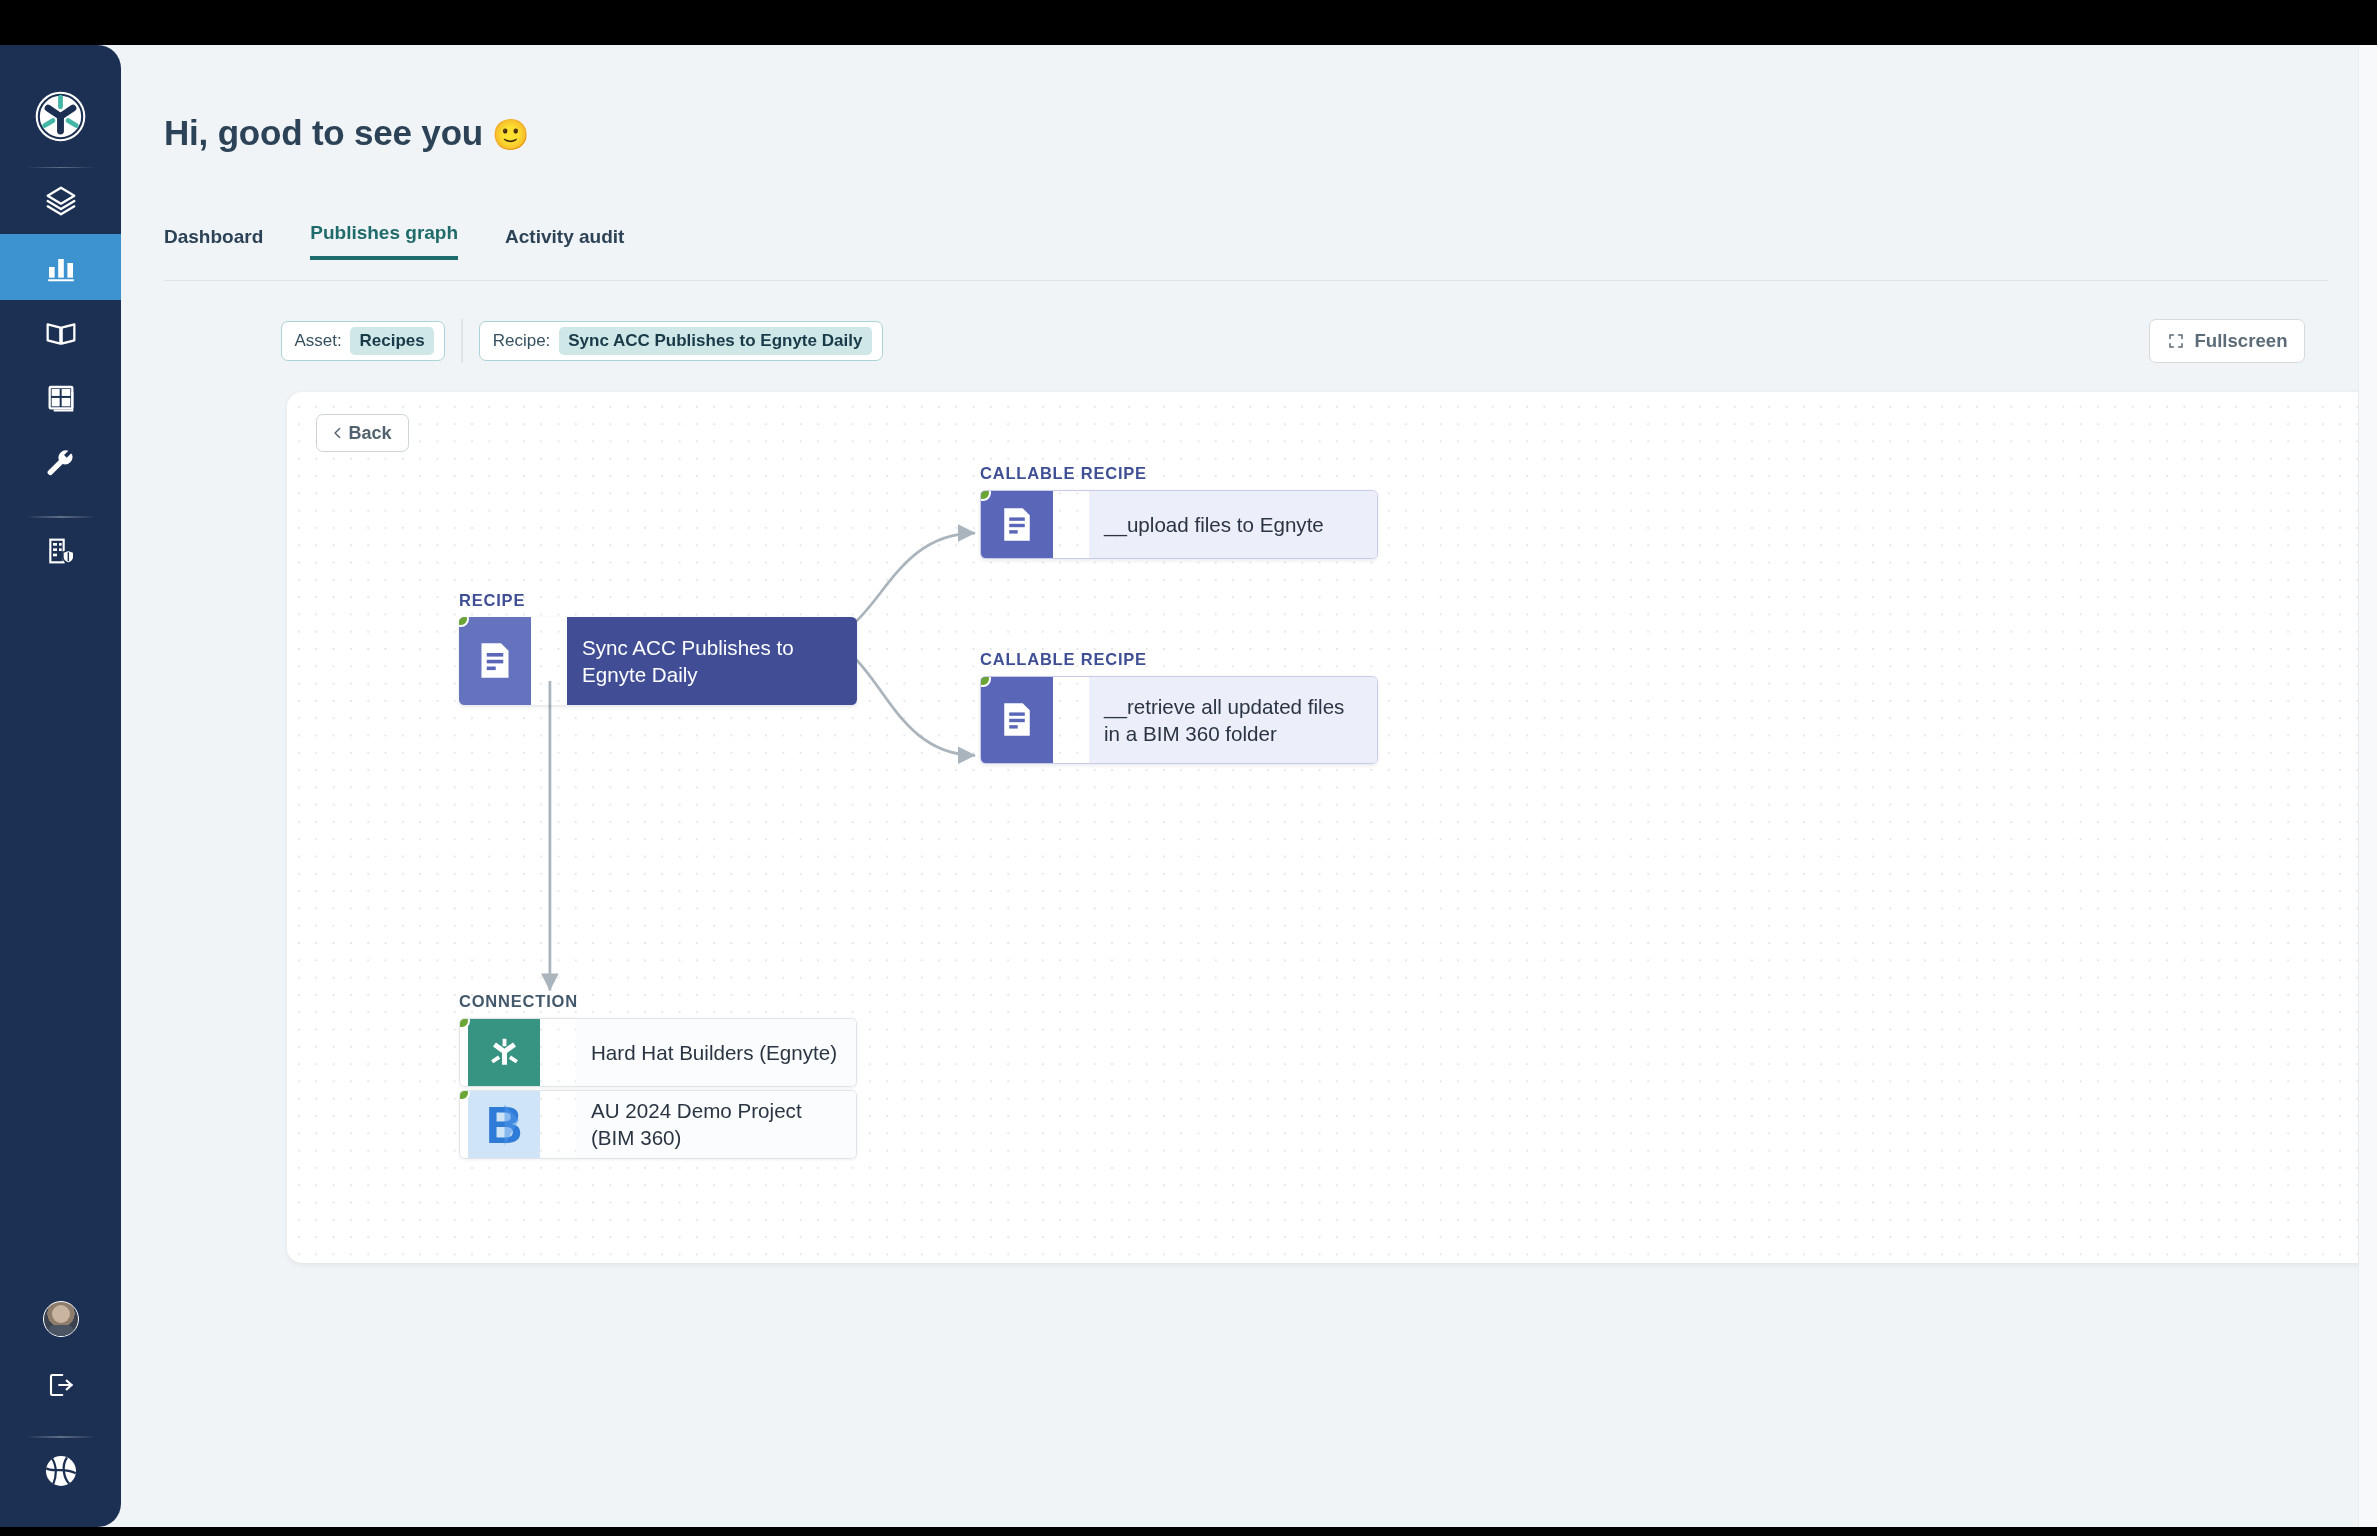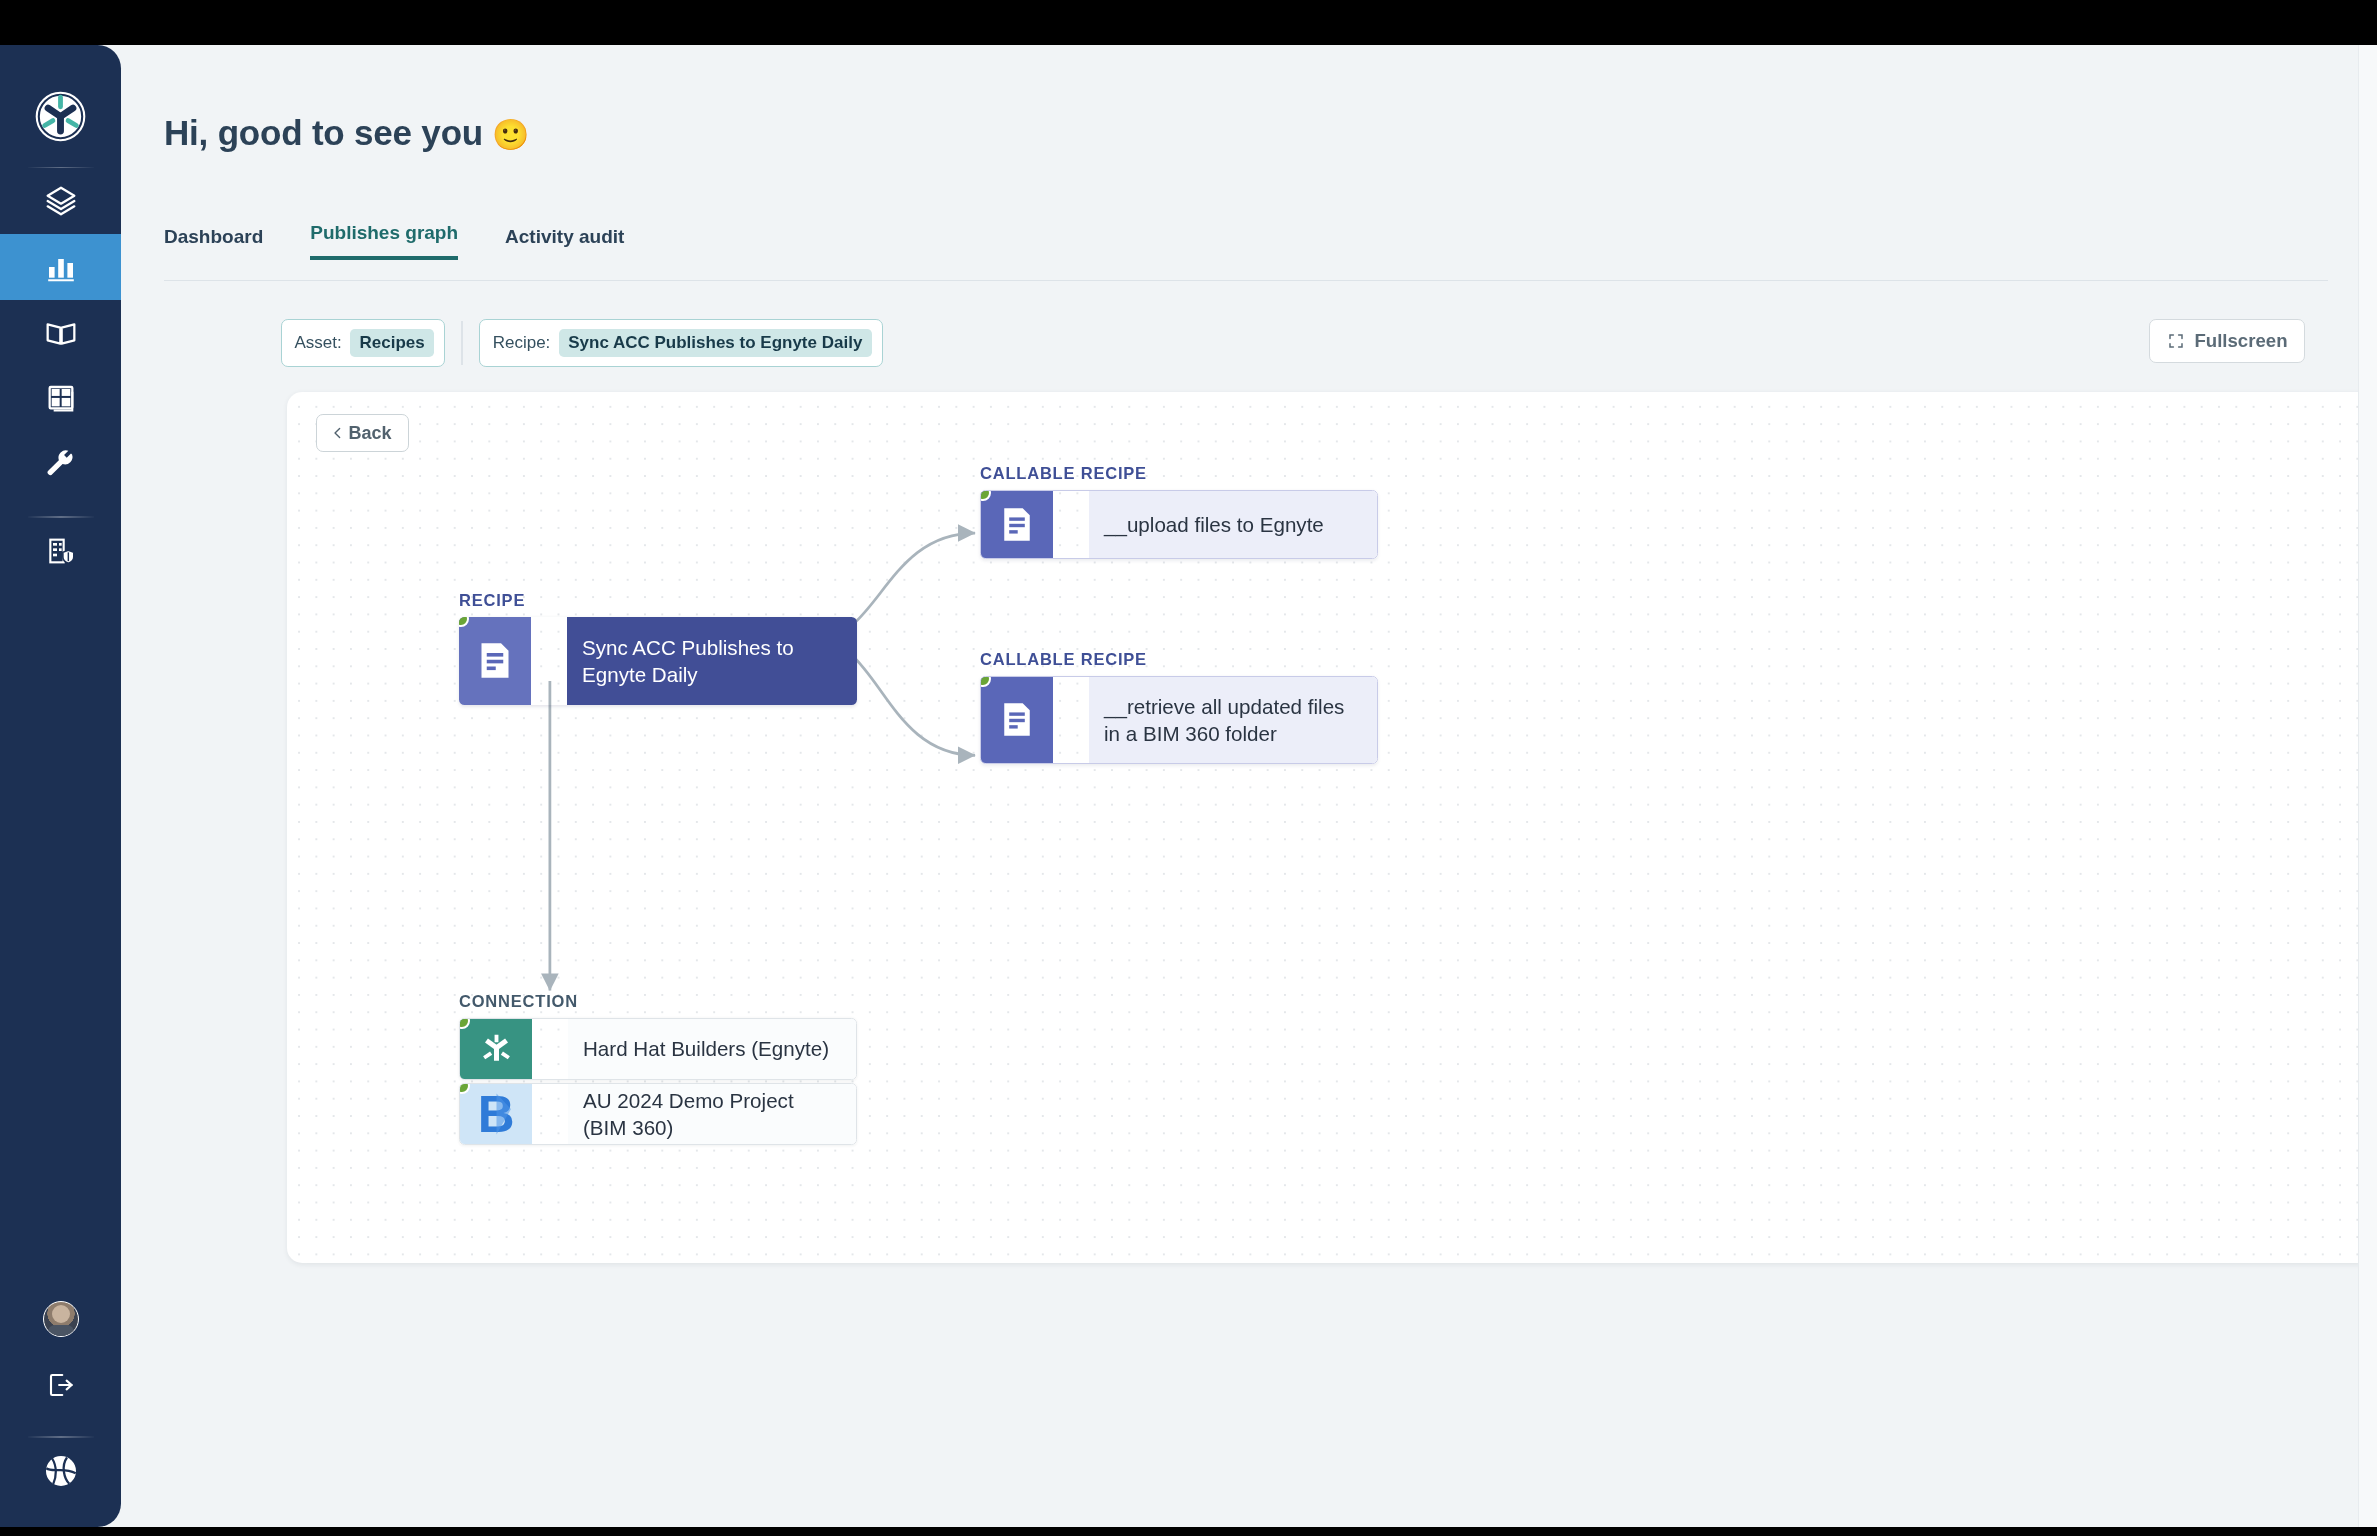--- a/index.html
+++ b/index.html
@@ -121,21 +121,21 @@
 
   
   .chips {
     position: absolute;
     left: 160px; top: 274px;
     display: flex;
     align-items: center;
   }
   .chip {
     display: flex; align-items: center;
-    height: 48px;
+    height: 40px;
     border: 1.4px solid #a9d3d4;
     border-radius: 6.9px;
     background: #ffffff;
     padding: 0 9.6px 0 12.4px;
     margin-right: 16.5px;
     cursor: pointer;
   }
   .chip-label {
     font-size: 17px;
     color: #35505f;
@@ -265,23 +265,24 @@
   .node.callable {
     width: 398px;
     border: 1.4px solid #c8cbe8;
     box-shadow: 0 1.4px 3.4px rgba(40,50,90,0.09);
   }
   .node.callable .icon-cell { background: #5a67b8; }
   .node.callable .body-cell { background: #eceef9; color: #2a3442; flex: 1; }
 
   
   .node.conn {
-    width: 398px; height: 62px;
+    width: 398px; height: 69px;
     border: 1.4px solid #dfe4e8;
     box-shadow: 0 0.7px 2.8px rgba(40,50,60,0.07);
+    padding-left: 8px;
   }
   .node.conn .body-cell { background: #fafcfd; color: #2a3442; flex: 1; }
   .node.conn.egnyte .icon-cell { background: #379382; }
   .node.conn.bim .icon-cell { background: #cfe5f7; }
 
   .h128 { height: 88px; }
   .h100 { height: 69px; }
 
   
   .scroll-strip {

